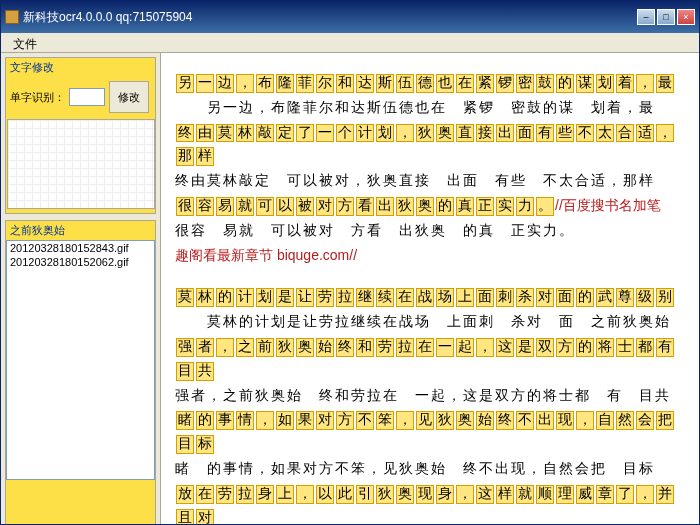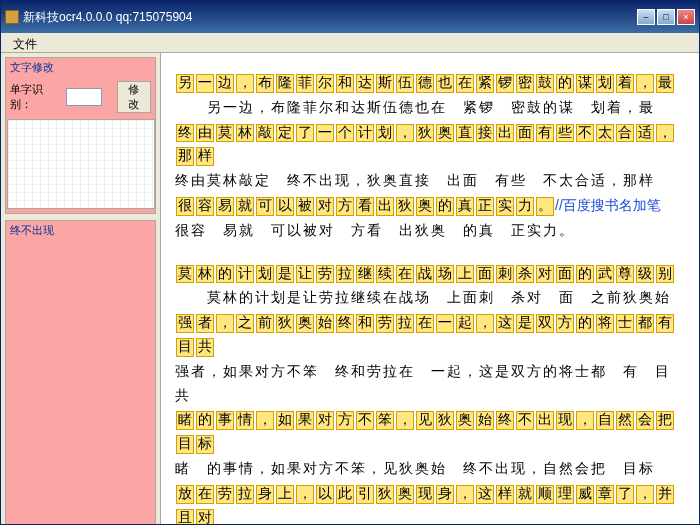--- a/index.html
+++ b/index.html
@@ -7,34 +7,34 @@
 .titlebar{background:linear-gradient(to bottom,#0a246a,#3c6ea5);color:#fff;height:22px;display:flex;align-items:center;padding:16px 4px;justify-content:space-between}
 .titlebar-left{display:flex;align-items:center;gap:4px}
 .app-icon{width:14px;height:14px;background:#d4a040;border:1px solid #8a6020}
 .win-controls{display:flex;gap:2px}
 .win-btn{width:18px;height:16px;background:linear-gradient(to bottom,#cde,#8ac);border:1px solid #fff;font-size:9px;display:flex;align-items:center;justify-content:center;color:#000}
 .win-btn.close{background:linear-gradient(to bottom,#e88,#c44);color:#fff}
 .menubar{background:#ece9d8;height:20px;padding:3px 6px;font-size:12px;border-bottom:1px solid #aca899}
 .menu-item{padding:2px 6px;cursor:default}
 .main{display:flex;height:481px}
 .sidebar{width:160px;background:#ece9d8;border-right:1px solid #aca899;padding:4px;display:flex;flex-direction:column;gap:6px}
-.panel{border:1px solid #aca899;background:#fca5a5}
+.panel{border:1px solid #aca899;background:#fde047}
 .panel-title{font-size:11px;padding:2px 4px;color:#003399}
-.edit-row{display:flex;align-items:center;gap:15px;padding:4px}
+.edit-row{display:flex;align-items:center;gap:4px;padding:4px}
 .edit-label{font-size:11px}
 .edit-input{width:36px;height:18px;border:1px solid #7f9db9;background:#fff}
 .edit-btn{height:32px;padding:0 8px;background:#ece9d8;border:1px solid #aca899;font-size:11px}
 .grid-area{width:148px;height:90px;margin:2px auto 4px;background:#fff;border:1px solid #aca899;background-image:linear-gradient(#eee 1px,transparent 1px),linear-gradient(90deg,#eee 1px,transparent 1px);background-size:8px 8px}
 .list-area{background:#fff;border:1px solid #7f9db9;height:240px;overflow:auto;font-size:11px}
 .list-item{padding:1px 3px;white-space:nowrap}
 .content{flex:1;background:#fff;overflow:auto;padding:18px 14px;font-size:14px;line-height:1.7;position:relative}
 .hl-row{margin-bottom:2px}
 .hl{display:inline-block;background:#ffe680;border:1px solid #d4a000;padding:0 1px;margin:0 1px;font-family:SimSun;line-height:1.2}
 .plain{font-family:Liberation Mono, monospace;letter-spacing:2px}
-.magenta{color:#1d4ed8;font-family:Liberation Sans, sans-serif}
+.magenta{color:#b91c1c;font-family:Liberation Sans, sans-serif}
 </style>
 </head>
 <body>
 
 <div class="titlebar">
   <div class="titlebar-left">
     <div class="app-icon"></div>
     <span>新科技ocr4.0.0.0 qq:715075904</span>
   </div>
   <div class="win-controls">
@@ -53,34 +53,39 @@
     <div class="panel">
       <div class="panel-title">文字修改</div>
       <div class="edit-row">
         <span class="edit-label">单字识别：</span>
         <input class="edit-input" style="">
         <button class="edit-btn">修改</button>
       </div>
       <div class="grid-area"></div>
     </div>
     <div class="panel" style="flex:1;display:flex;flex-direction:column">
-      <div class="panel-title">终不出现</div>
+      <div class="panel-title">之前狄奥始</div>
+      <div class="list-area">
+        <div class="list-item">20120328180152843.gif</div>
+        <div class="list-item">20120328180152062.gif</div>
+      </div>
     </div>
   </div>
 
   <div class="content" id="content">
       <div class="hl-row"><span class="hl">另</span><span class="hl">一</span><span class="hl">边</span><span class="hl">，</span><span class="hl">布</span><span class="hl">隆</span><span class="hl">菲</span><span class="hl">尔</span><span class="hl">和</span><span class="hl">达</span><span class="hl">斯</span><span class="hl">伍</span><span class="hl">德</span><span class="hl">也</span><span class="hl">在</span><span class="hl">紧</span><span class="hl">锣</span><span class="hl">密</span><span class="hl">鼓</span><span class="hl">的</span><span class="hl">谋</span><span class="hl">划</span><span class="hl">着</span><span class="hl">，</span><span class="hl">最</span></div>
       <div class="plain">　　另一边，布隆菲尔和达斯伍德也在　紧锣　密鼓的谋　划着，最</div>
       <div class="hl-row"><span class="hl">终</span><span class="hl">由</span><span class="hl">莫</span><span class="hl">林</span><span class="hl">敲</span><span class="hl">定</span><span class="hl">了</span><span class="hl">一</span><span class="hl">个</span><span class="hl">计</span><span class="hl">划</span><span class="hl">，</span><span class="hl">狄</span><span class="hl">奥</span><span class="hl">直</span><span class="hl">接</span><span class="hl">出</span><span class="hl">面</span><span class="hl">有</span><span class="hl">些</span><span class="hl">不</span><span class="hl">太</span><span class="hl">合</span><span class="hl">适</span><span class="hl">，</span><span class="hl">那</span><span class="hl">样</span></div>
-      <div class="plain">终由莫林敲定　终不出现，狄奥直接　出面　有些　不太合适，那样</div>
+      <div class="plain">终由莫林敲定　可以被对，狄奥直接　出面　有些　不太合适，那样</div>
       <div class="hl-row"><span class="hl">很</span><span class="hl">容</span><span class="hl">易</span><span class="hl">就</span><span class="hl">可</span><span class="hl">以</span><span class="hl">被</span><span class="hl">对</span><span class="hl">方</span><span class="hl">看</span><span class="hl">出</span><span class="hl">狄</span><span class="hl">奥</span><span class="hl">的</span><span class="hl">真</span><span class="hl">正</span><span class="hl">实</span><span class="hl">力</span><span class="hl">。</span><span class="magenta">//百度搜书名加笔</span></div>
       <div class="plain">很容　易就　可以被对　方看　出狄奥　的真　正实力。</div>
+      <div class="magenta">趣阁看最新章节 biquge.com//</div>
       <div style="height: 18px;"></div>
       <div class="hl-row"><span class="hl">莫</span><span class="hl">林</span><span class="hl">的</span><span class="hl">计</span><span class="hl">划</span><span class="hl">是</span><span class="hl">让</span><span class="hl">劳</span><span class="hl">拉</span><span class="hl">继</span><span class="hl">续</span><span class="hl">在</span><span class="hl">战</span><span class="hl">场</span><span class="hl">上</span><span class="hl">面</span><span class="hl">刺</span><span class="hl">杀</span><span class="hl">对</span><span class="hl">面</span><span class="hl">的</span><span class="hl">武</span><span class="hl">尊</span><span class="hl">级</span><span class="hl">别</span></div>
       <div class="plain">　　莫林的计划是让劳拉继续在战场　上面刺　杀对　面　之前狄奥始</div>
       <div class="hl-row"><span class="hl">强</span><span class="hl">者</span><span class="hl">，</span><span class="hl">之</span><span class="hl">前</span><span class="hl">狄</span><span class="hl">奥</span><span class="hl">始</span><span class="hl">终</span><span class="hl">和</span><span class="hl">劳</span><span class="hl">拉</span><span class="hl">在</span><span class="hl">一</span><span class="hl">起</span><span class="hl">，</span><span class="hl">这</span><span class="hl">是</span><span class="hl">双</span><span class="hl">方</span><span class="hl">的</span><span class="hl">将</span><span class="hl">士</span><span class="hl">都</span><span class="hl">有</span><span class="hl">目</span><span class="hl">共</span></div>
-      <div class="plain">强者，如果对方不笨　终和劳拉在　一起，这是双方的将士都　有　目共</div>
+      <div class="plain">强者，之前狄奥始　终和劳拉在　一起，这是双方的将士都　有　目共</div>
       <div class="hl-row"><span class="hl">睹</span><span class="hl">的</span><span class="hl">事</span><span class="hl">情</span><span class="hl">，</span><span class="hl">如</span><span class="hl">果</span><span class="hl">对</span><span class="hl">方</span><span class="hl">不</span><span class="hl">笨</span><span class="hl">，</span><span class="hl">见</span><span class="hl">狄</span><span class="hl">奥</span><span class="hl">始</span><span class="hl">终</span><span class="hl">不</span><span class="hl">出</span><span class="hl">现</span><span class="hl">，</span><span class="hl">自</span><span class="hl">然</span><span class="hl">会</span><span class="hl">把</span><span class="hl">目</span><span class="hl">标</span></div>
       <div class="plain">睹　的事情，如果对方不笨，见狄奥始　终不出现，自然会把　目标</div>
       <div class="hl-row"><span class="hl">放</span><span class="hl">在</span><span class="hl">劳</span><span class="hl">拉</span><span class="hl">身</span><span class="hl">上</span><span class="hl">，</span><span class="hl">以</span><span class="hl">此</span><span class="hl">引</span><span class="hl">狄</span><span class="hl">奥</span><span class="hl">现</span><span class="hl">身</span><span class="hl">，</span><span class="hl">这</span><span class="hl">样</span><span class="hl">就</span><span class="hl">顺</span><span class="hl">理</span><span class="hl">威</span><span class="hl">章</span><span class="hl">了</span><span class="hl">，</span><span class="hl">并</span><span class="hl">且</span><span class="hl">对</span></div>
       <div class="plain">放在　劳拉身　上，以此引狄奥现身，这样就顺理威章　了，并且对</div>
     </div>
 </div>
 
 </body></html>

